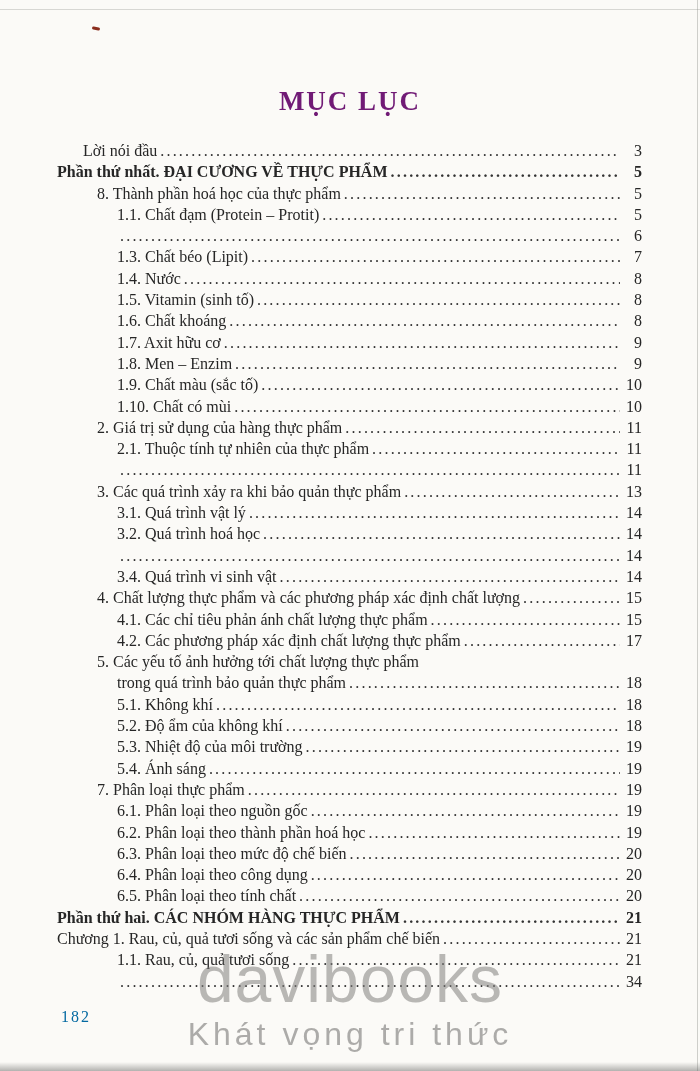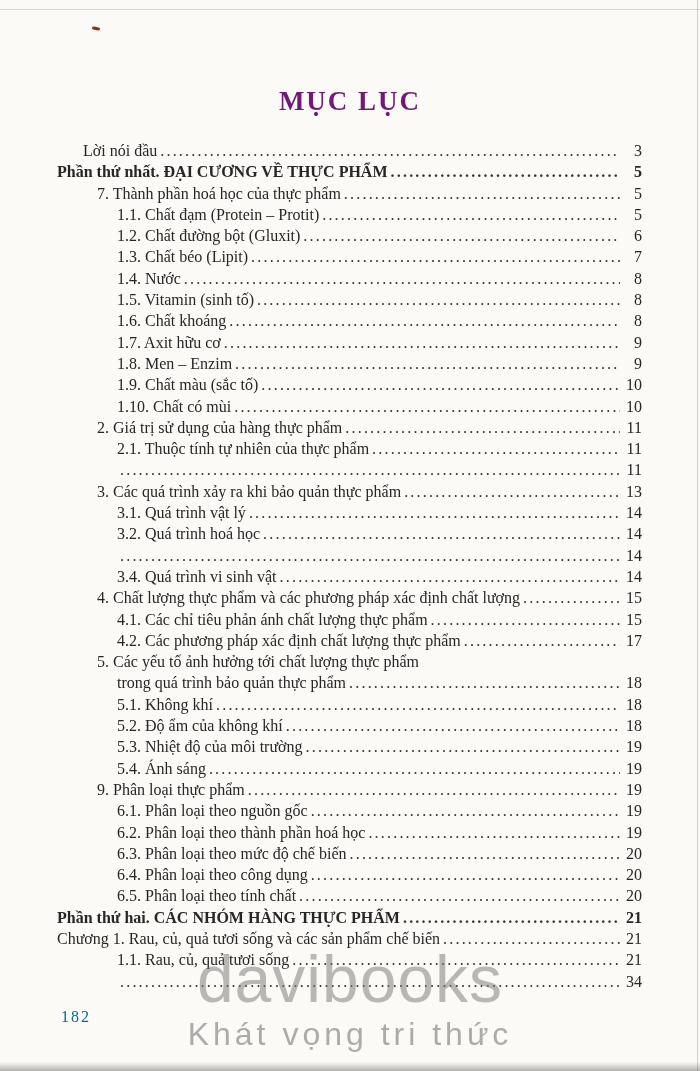--- a/index.html
+++ b/index.html
@@ -144,33 +144,32 @@
         <span class="entry-page">3</span>
       </div>
 
       <div class="toc-entry lvl-0 bold">
         <span class="entry-text">Phần thứ nhất. ĐẠI CƯƠNG VỀ THỰC PHẨM</span>
         <span class="leader"></span>
         <span class="entry-page">5</span>
       </div>
 
       <div class="toc-entry lvl-2">
-        <span class="entry-text">7. Thành phần hoá học của thực phẩm</span>
+        <span class="entry-text">8. Thành phần hoá học của thực phẩm</span>
         <span class="leader"></span>
         <span class="entry-page">5</span>
       </div>
 
       <div class="toc-entry lvl-3">
         <span class="entry-text">1.1. Chất đạm (Protein – Protit)</span>
         <span class="leader"></span>
         <span class="entry-page">5</span>
       </div>
 
       <div class="toc-entry lvl-3">
-        <span class="entry-text">1.2. Chất đường bột (Gluxit)</span>
         <span class="leader"></span>
         <span class="entry-page">6</span>
       </div>
 
       <div class="toc-entry lvl-3">
         <span class="entry-text">1.3. Chất béo (Lipit)</span>
         <span class="leader"></span>
         <span class="entry-page">7</span>
       </div>
 
@@ -310,21 +309,21 @@
         <span class="entry-page">19</span>
       </div>
 
       <div class="toc-entry lvl-3">
         <span class="entry-text">5.4. Ánh sáng</span>
         <span class="leader"></span>
         <span class="entry-page">19</span>
       </div>
 
       <div class="toc-entry lvl-2">
-        <span class="entry-text">9. Phân loại thực phẩm</span>
+        <span class="entry-text">7. Phân loại thực phẩm</span>
         <span class="leader"></span>
         <span class="entry-page">19</span>
       </div>
 
       <div class="toc-entry lvl-3">
         <span class="entry-text">6.1. Phân loại theo nguồn gốc</span>
         <span class="leader"></span>
         <span class="entry-page">19</span>
       </div>
 

